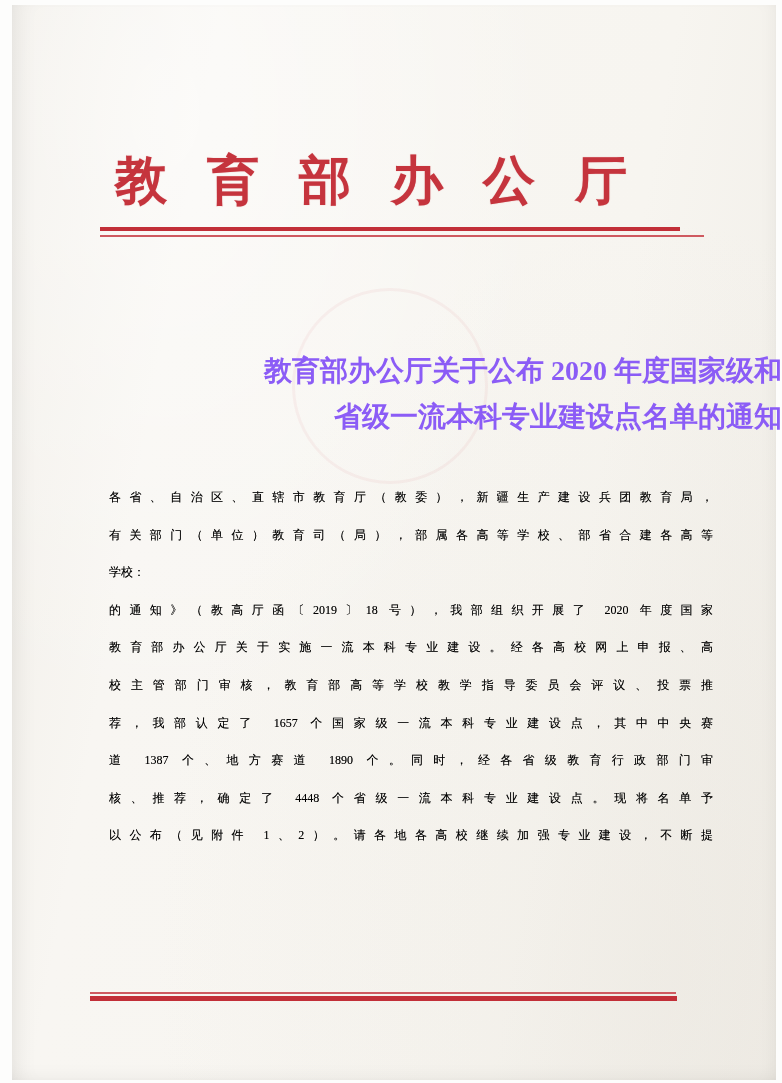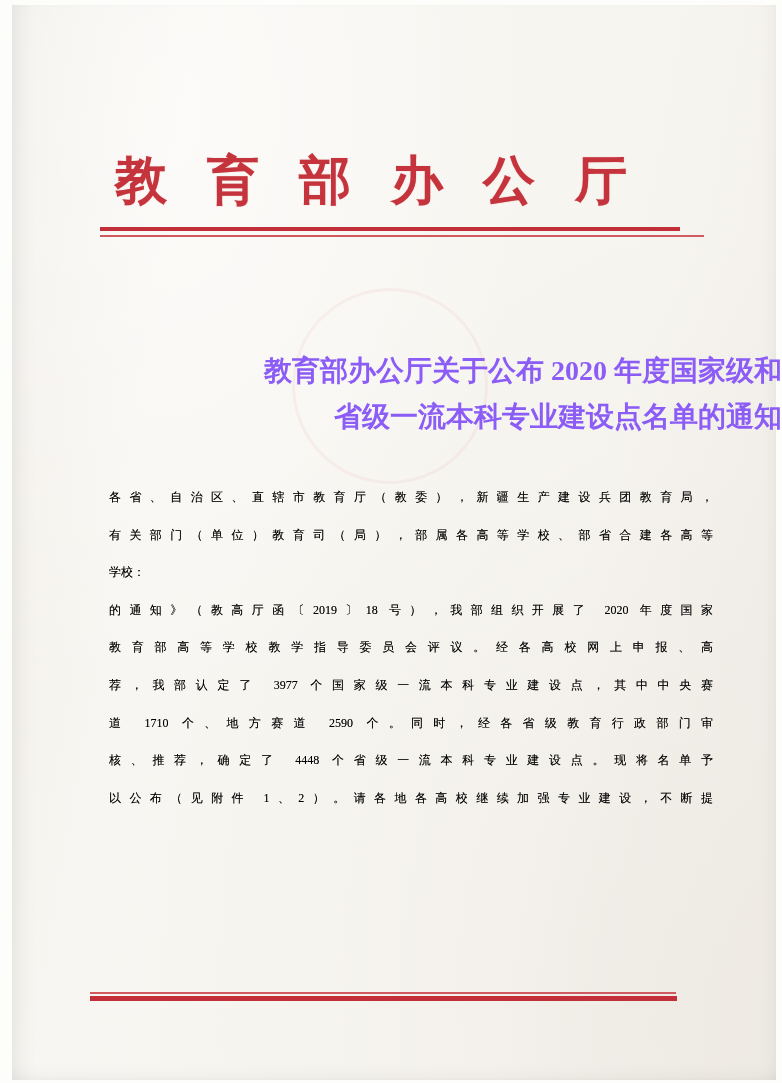--- a/index.html
+++ b/index.html
@@ -119,22 +119,23 @@
   <div class="doc-title">
     <div>教育部办公厅关于公布 2020 年度国家级和</div>
     <div>省级一流本科专业建设点名单的通知</div>
   </div>
 
   <div class="body-text">
     <div class="line">各省、自治区、直辖市教育厅（教委），新疆生产建设兵团教育局，</div>
     <div class="line">有关部门（单位）教育司（局），部属各高等学校、部省合建各高等</div>
     <div class="line para-end">学校：</div>
     <div class="line">的通知》（教高厅函〔2019〕18 号），我部组织开展了 2020 年度国家</div>
-    <div class="line">教育部高等学校教学指导委员会评议。经各高校网上申报、高</div>
-    <div class="line">荐，我部认定了 3977 个国家级一流本科专业建设点，其中中央赛</div>
-    <div class="line">道 1710 个、地方赛道 2590 个。同时，经各省级教育行政部门审</div>
+    <div class="line">教育部办公厅关于实施一流本科专业建设。经各高校网上申报、高</div>
+    <div class="line">校主管部门审核，教育部高等学校教学指导委员会评议、投票推</div>
+    <div class="line">荐，我部认定了 1657 个国家级一流本科专业建设点，其中中央赛</div>
+    <div class="line">道 1387 个、地方赛道 1890 个。同时，经各省级教育行政部门审</div>
     <div class="line">核、推荐，确定了 4448 个省级一流本科专业建设点。现将名单予</div>
     <div class="line">以公布（见附件 1、2）。请各地各高校继续加强专业建设，不断提</div>
   </div>
 
   <div class="rule-bottom-thin"></div>
   <div class="rule-bottom-thick"></div>
 </div>
 
 </body></html>

